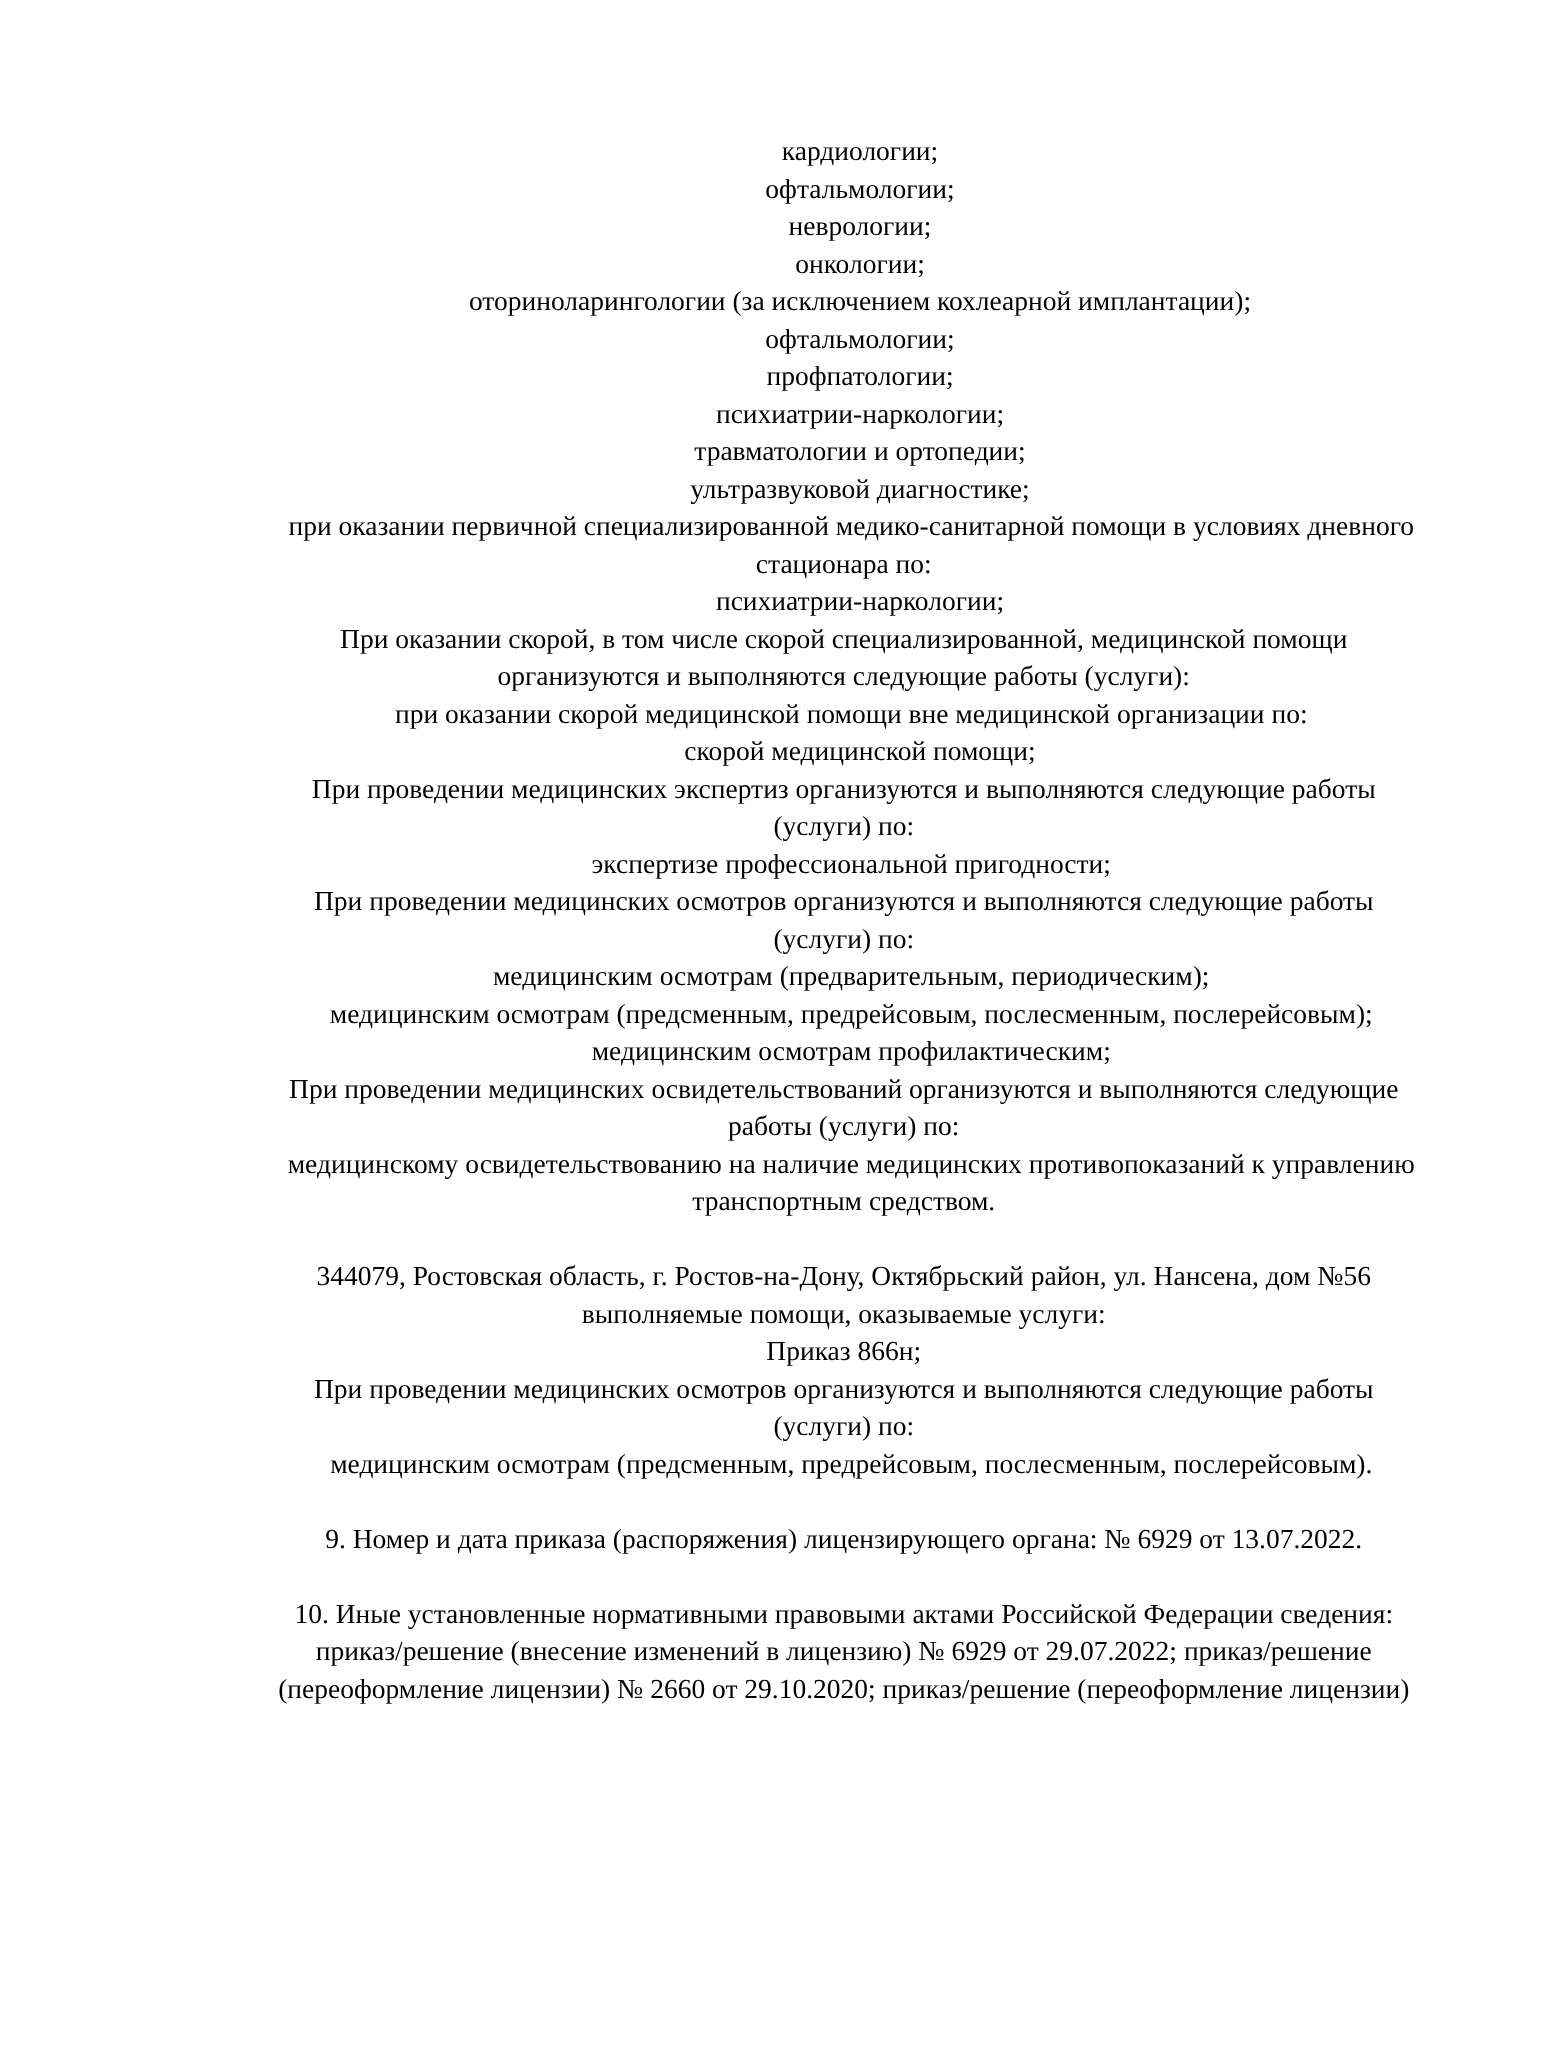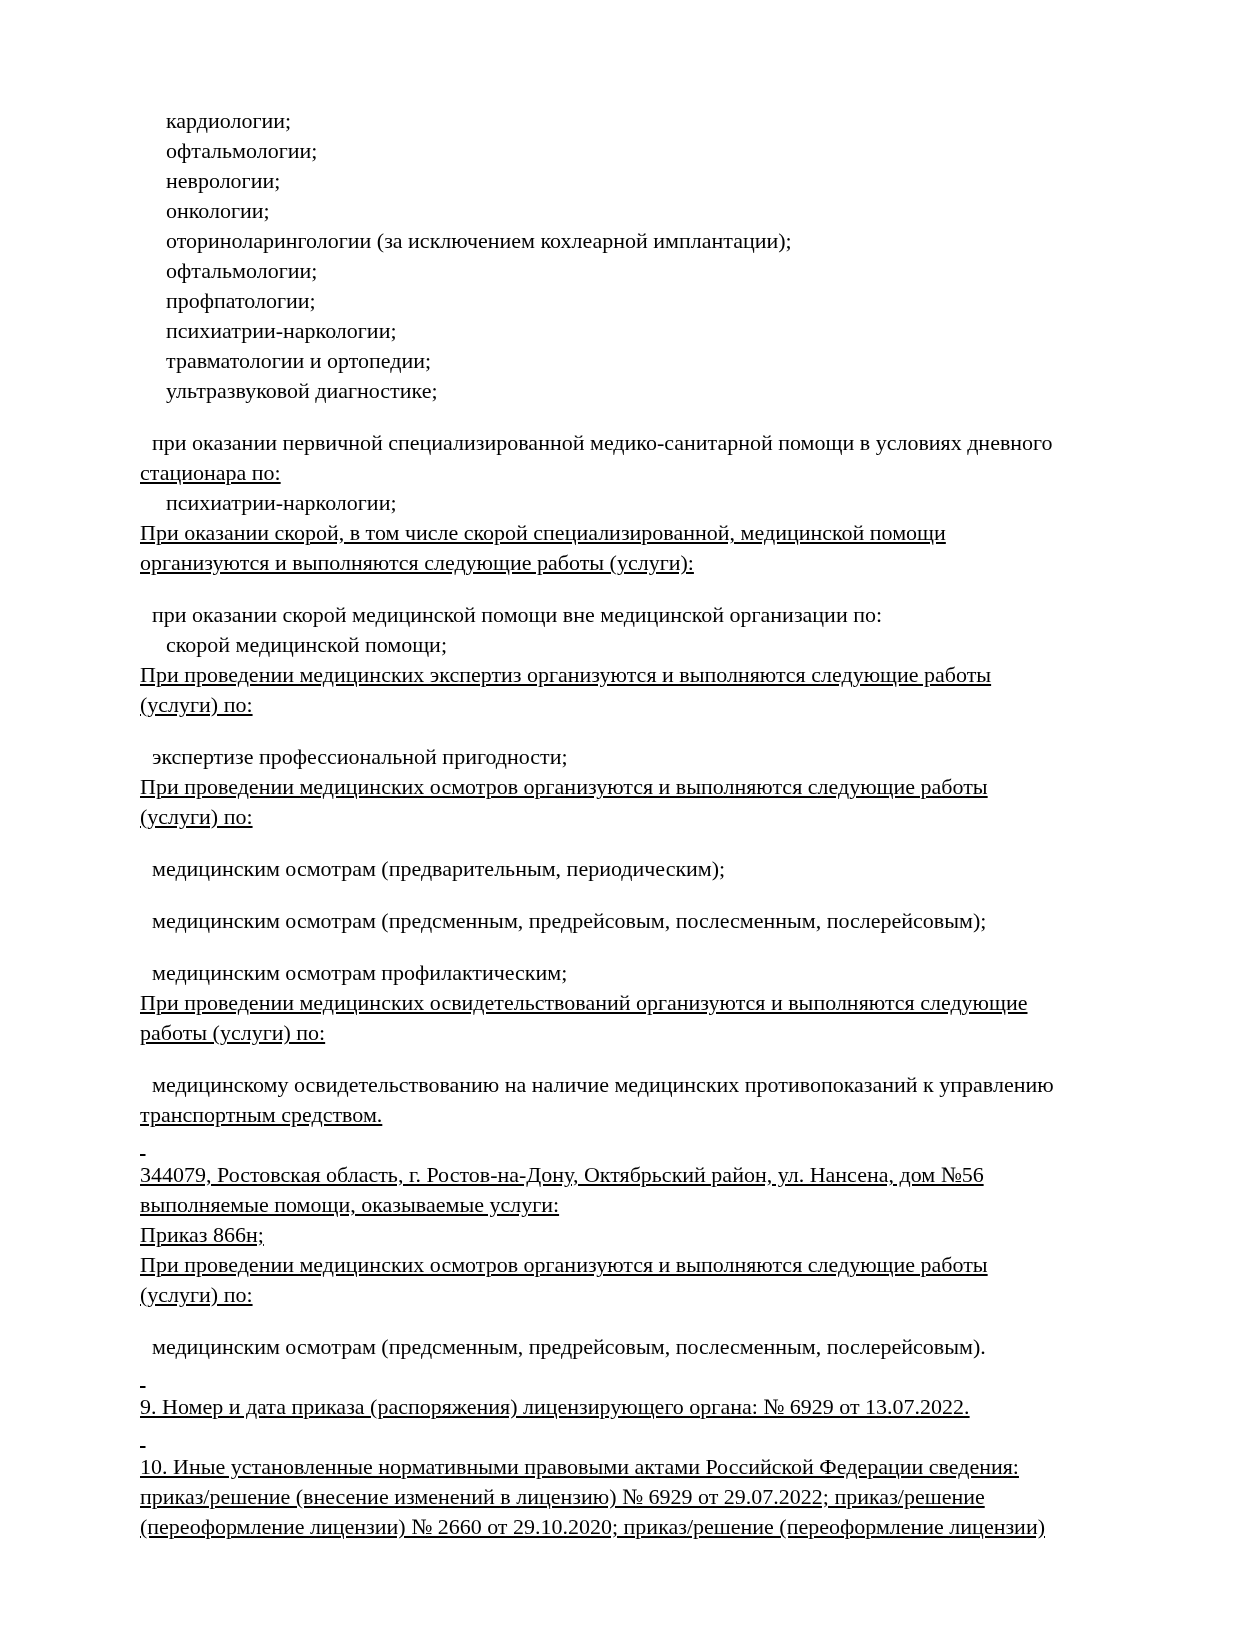--- a/index.html
+++ b/index.html
@@ -12,27 +12,28 @@
     width: 1240px;
     height: 1650px;
     background: #ffffff;
     box-sizing: border-box;
     padding: 106px 30px 0 140px;
     overflow: hidden;
     font-family: "Liberation Serif", "DejaVu Serif", serif;
     font-size: 22px;
     line-height: 30px;
     color: #000000;
+    text-align: center;
   }
   .doc-body .line {
     white-space: nowrap;
     min-height: 30px;
   }
-  .doc-body .indent-0 { padding-left: 0; text-decoration: underline; }
-  .doc-body .indent-1 { padding-left: 12px; margin-top: 22px; }
+  .doc-body .indent-0 { padding-left: 0; }
+  .doc-body .indent-1 { padding-left: 12px; }
   .doc-body .indent-2 { padding-left: 26px; }
 </style>
 </head>
 <body>
 
 <div class="page">
   <div class="doc-body">
       <div class="line indent-2">кардиологии;</div>
       <div class="line indent-2">офтальмологии;</div>
       <div class="line indent-2">неврологии;</div>

